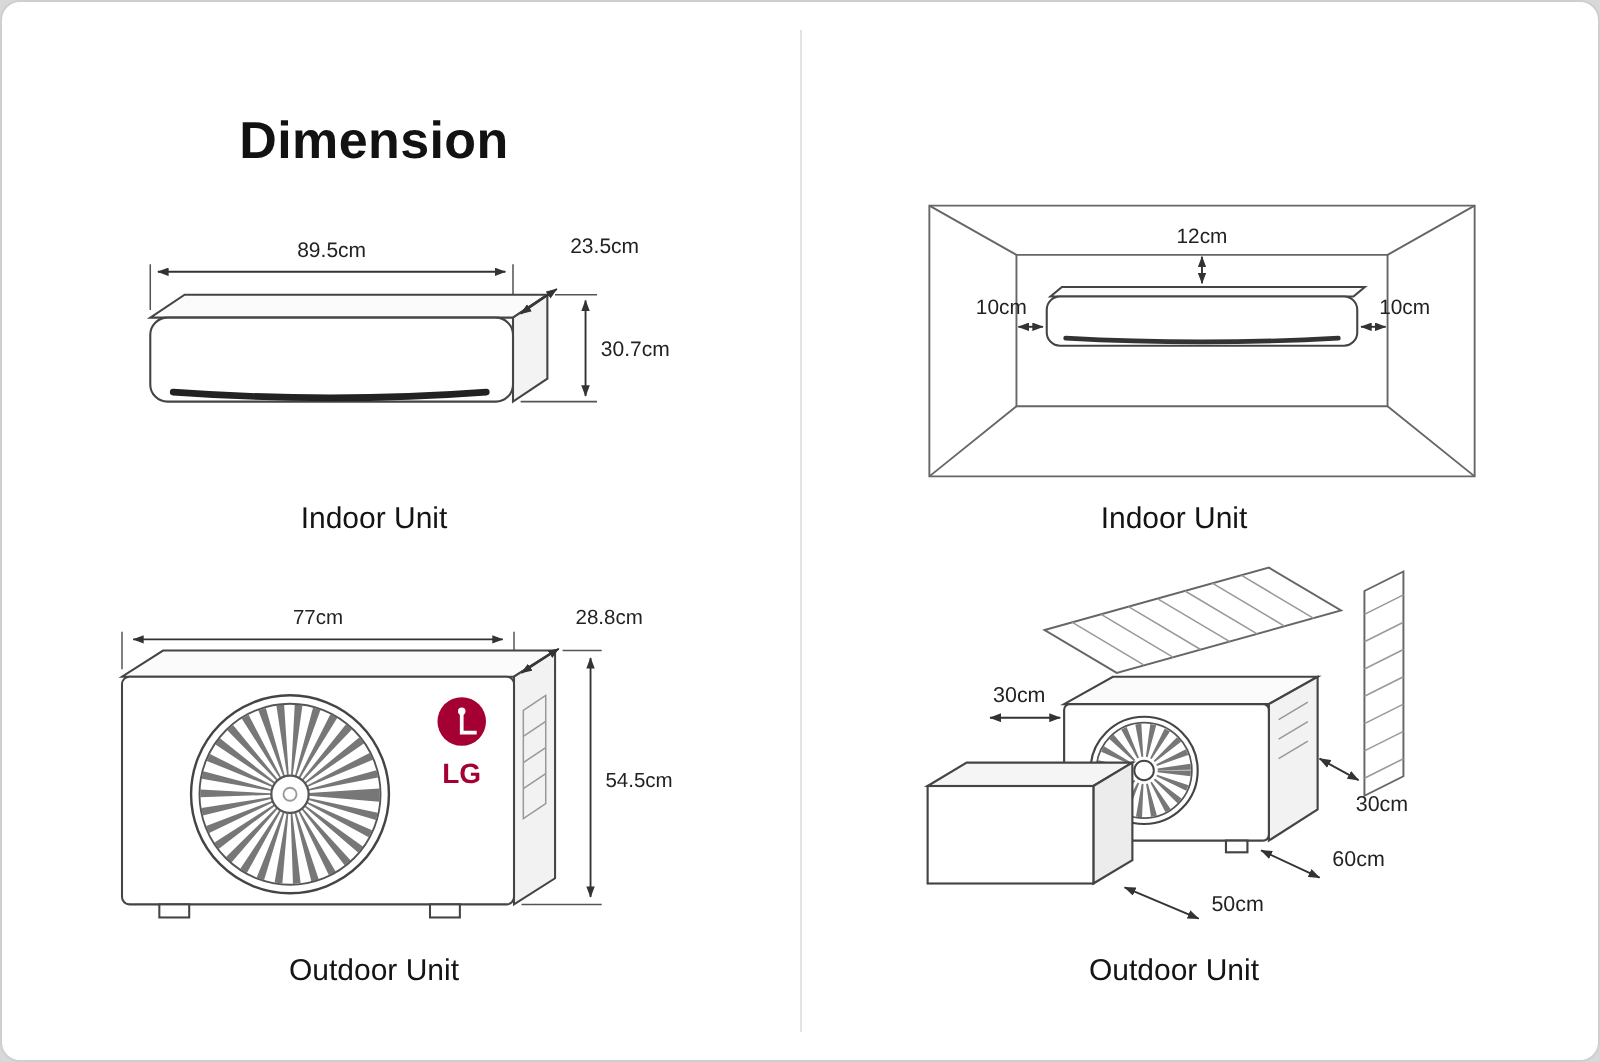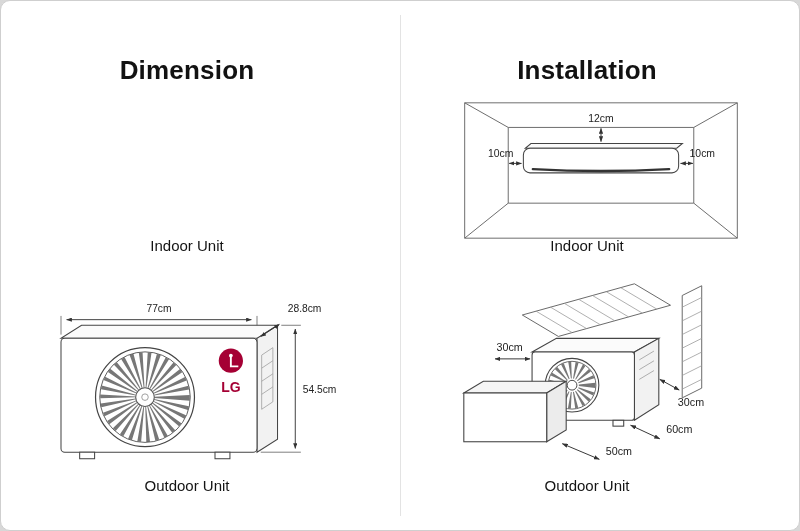--- a/index.html
+++ b/index.html
@@ -6,38 +6,64 @@
   html,body{width:800px;height:531px}
   body{background:#d8d8d8;font-family:"Liberation Sans",sans-serif;-webkit-font-smoothing:antialiased}
   .frame{position:relative;width:800px;height:531px;background:#fff;border:1px solid #cfcfcf;border-radius:10px;overflow:hidden}
   .panel{position:absolute;top:0;height:100%;width:372px}
   .panel-left{left:0}
   .panel-right{left:400px}
   .panel-title{position:absolute;top:54px;width:100%;text-align:center;font-size:26px;font-weight:700;color:#121212;letter-spacing:.2px}
   .divider{position:absolute;left:399px;top:14px;bottom:14px;width:1px;background:#e3e3e3}
   .fig{position:absolute}
   .caption{position:absolute;width:100%;text-align:center;font-size:15px;font-weight:500;color:#141414}
-  .caption-indoor{top:236px}
+  .caption-indoor{top:250px}
   .caption-outdoor{top:476px}
   svg text{font-family:"Liberation Sans",sans-serif;font-size:11px;fill:#222}
   svg text.lg-text{font-size:15px;font-weight:700;fill:#a50034}
   .dimline{stroke:#333;stroke-width:1;fill:none}
   .extline{stroke:#555;stroke-width:.8;fill:none}
   .draw{stroke:#444;stroke-width:1.1}
   .thin{stroke:#666;stroke-width:1;fill:none}
   .hatch{stroke:#999;stroke-width:.8}
 </style>
 </head>
 <body>
 
 <div class="frame">
 
   <section class="panel panel-left">
     <h2 class="panel-title">Dimension</h2>
 
+    <div class="fig" style="left:55px;top:112px">
+      <svg viewBox="0 0 310 110" width="296" height="105">
+        <defs>
+          <marker id="ar1" viewBox="0 0 8 6" markerWidth="6" markerHeight="4.5" refX="7.5" refY="3" orient="auto-start-reverse">
+            <path d="M0 0 L8 3 L0 6 Z" fill="#333"></path>
+          </marker>
+        </defs>
+
+        <path class="extline" d="M20 44 V20 M210 44 V20 M232 36 H254 M214 92 H254"></path>
+
+        <g>
+          <path class="draw" d="M20 48 L210 48 L228 36 L38 36 Z" fill="#fbfbfb"></path>
+          <path class="draw" d="M210 48 L228 36 L228 80 L210 92 Z" fill="#f3f3f3"></path>
+          <rect class="draw" x="20" y="48" width="190" height="44" rx="9" fill="#ffffff"></rect>
+          <path d="M32 87 Q115 93 196 87" stroke="#222" stroke-width="3.5" stroke-linecap="round" fill="none"></path>
+        </g>
+
+        <path class="dimline" d="M24 24 H206" marker-start="url(#ar1)" marker-end="url(#ar1)"></path>
+        <path class="dimline" d="M214 46 L233 33" marker-start="url(#ar1)" marker-end="url(#ar1)"></path>
+        <path class="dimline" d="M248 39 V89" marker-start="url(#ar1)" marker-end="url(#ar1)"></path>
+
+        <text x="115" y="16" text-anchor="middle">89.5cm</text>
+        <text x="258" y="14" text-anchor="middle">23.5cm</text>
+        <text x="256" y="68" text-anchor="start">30.7cm</text>
+      </svg>
+    </div>
     <div class="caption caption-indoor">Indoor Unit</div>
 
     <div class="fig" style="left:46px;top:300px">
       <svg viewBox="0 0 330 180" width="308" height="168">
         <defs>
           <marker id="ar2" viewBox="0 0 8 6" markerWidth="6" markerHeight="4.5" refX="7.5" refY="3" orient="auto-start-reverse">
             <path d="M0 0 L8 3 L0 6 Z" fill="#333"></path>
           </marker>
         </defs>
 
@@ -77,21 +103,20 @@
         <text x="276" y="12" text-anchor="middle">28.8cm</text>
         <text x="274" y="99" text-anchor="start">54.5cm</text>
       </svg>
     </div>
     <div class="caption caption-outdoor">Outdoor Unit</div>
   </section>
 
   <div class="divider"></div>
 
   <section class="panel panel-right">
-    <h2 class="panel-title">Installation</h2>
 
     <div class="fig" style="left:58px;top:96px">
       <svg viewBox="0 0 300 155" width="284" height="147">
         <defs>
           <marker id="ar3" viewBox="0 0 8 6" markerWidth="6" markerHeight="4.5" refX="7.5" refY="3" orient="auto-start-reverse">
             <path d="M0 0 L8 3 L0 6 Z" fill="#333"></path>
           </marker>
         </defs>
 
         <g class="thin">

